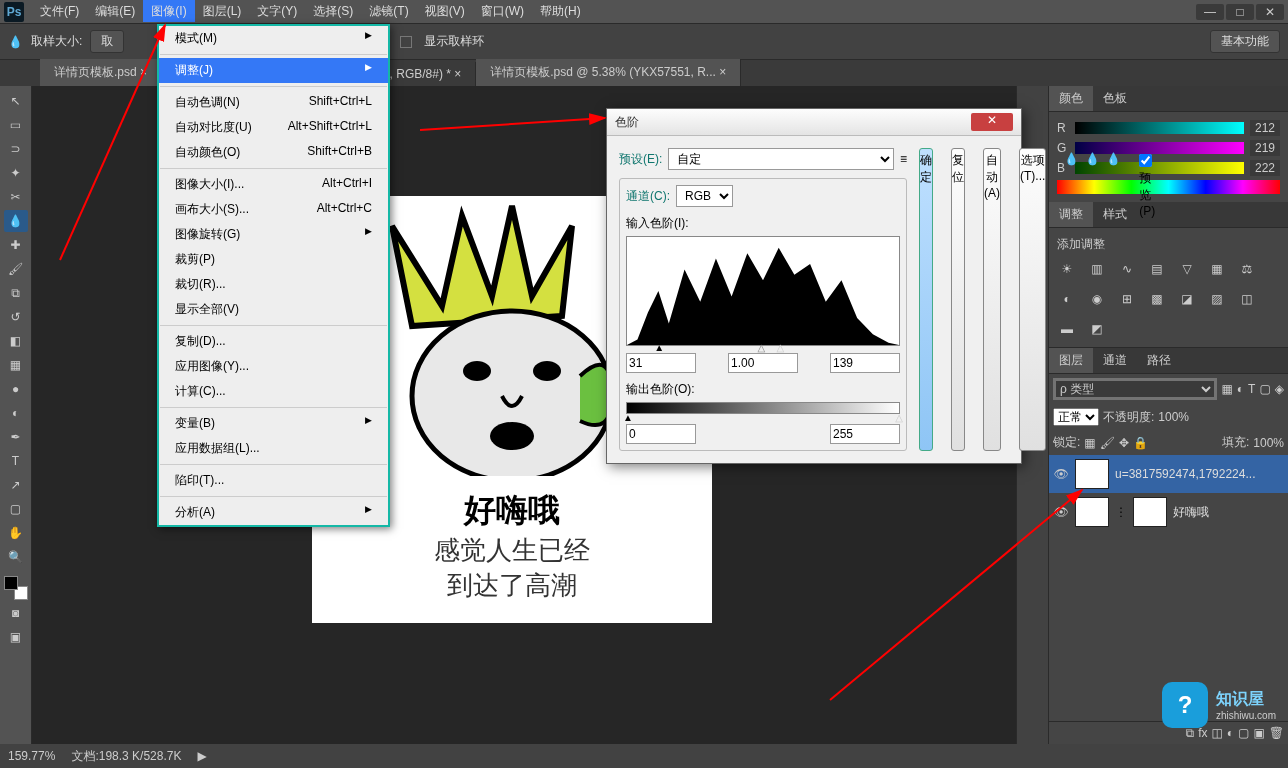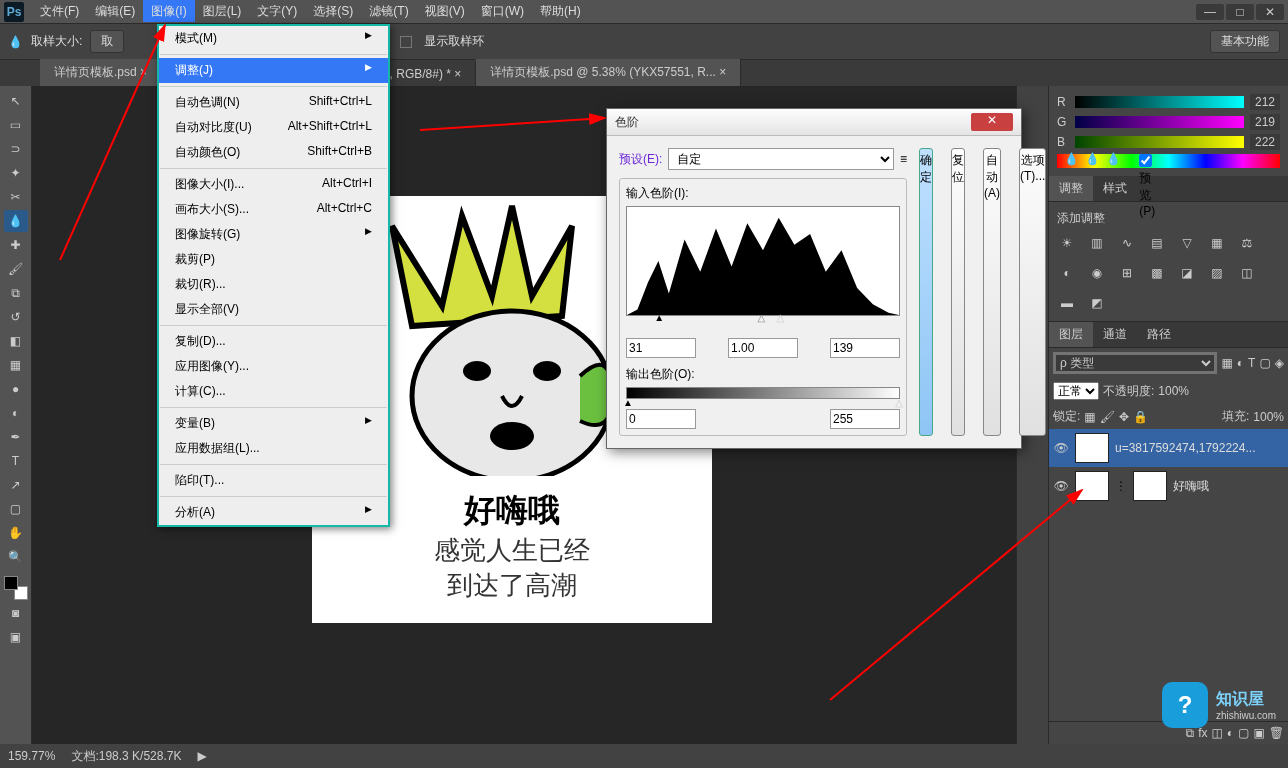--- a/index.html
+++ b/index.html
@@ -57,25 +57,25 @@
 .dialog{position:absolute;left:606px;top:108px;width:416px;background:#f0f0f0;border:1px solid #666;box-shadow:3px 3px 12px rgba(0,0,0,.5);z-index:60}
 .dlg-title{background:linear-gradient(#fdfdfd,#e4e4e4);padding:4px 8px;display:flex;align-items:center;border-bottom:1px solid #bbb}
 .dlg-title .txt{flex:1;color:#333}
 .dlg-close{background:#c84040;color:#fff;width:42px;height:18px;text-align:center;border-radius:2px}
 .dlg-body{padding:12px;display:flex;gap:12px}
 .dlg-left{flex:1}
 .dlg-right{width:90px;display:flex;flex-direction:row;gap:18px}
 .dlg-btn{background:linear-gradient(#fdfdfd,#e0e0e0);border:1px solid #888;border-radius:3px;padding:3px 0;text-align:center}
 .dlg-btn.primary{background:linear-gradient(#bfe0ff,#8ec5f5);border-color:#4a8}
 .dlg-row{display:flex;align-items:center;gap:6px;margin-bottom:8px}
-.dlg-row label{color:#6d28d9}
+.dlg-row label{color:#0f766e}
 .dlg-row select,.dlg-row input[type=text]{border:1px solid #999;padding:2px 4px;background:#fff}
 .histo{border:1px solid #888;height:110px;background:#fff;position:relative;margin-top:4px}
 .histo svg{width:100%;height:100%}
-.in-vals{display:flex;gap:4px;margin-top:22px}
+.in-vals{display:flex;gap:4px;margin-top:7px}
 .in-vals input{width:70px;border:1px solid #999;padding:2px;text-align:left}
 .grad{height:12px;background:linear-gradient(90deg,#000,#fff);border:1px solid #888;margin-top:4px;position:relative}
 .statusbar{position:absolute;bottom:0;left:0;right:0;height:24px;background:#424242;display:flex;align-items:center;padding:0 8px;color:#ccc;gap:16px}
 .arrow{position:absolute;pointer-events:none;z-index:100}
 .watermark{position:absolute;right:12px;bottom:40px;display:flex;align-items:center;gap:8px;z-index:200}
 .wm-icon{width:46px;height:46px;background:#1a9edb;border-radius:10px;display:flex;align-items:center;justify-content:center;color:#fff;font-size:24px;font-weight:bold}
 .wm-text{color:#7dd3fc;font-size:16px;font-weight:bold}
 .wm-sub{color:#ccc;font-size:10px}
 .fg-bg{position:relative;width:24px;height:24px;margin-top:6px}
 .fg-bg .bg{position:absolute;right:0;bottom:0;width:14px;height:14px;background:#fff;border:1px solid #888}
@@ -157,20 +157,24 @@
       </svg>
       <div class="text1">好嗨哦</div>
       <div class="text2">感觉人生已经</div>
       <div class="text2">到达了高潮</div>
     </div>
   </div>
 
   <div class="mini-toolbar"></div>
 
   <div class="rightcol">
+    <div class="panel-tabs">
+      <div class="panel-tab active">颜色</div>
+      <div class="panel-tab">色板</div>
+    </div>
     <div class="color-panel">
       <div class="color-row">
           <span class="lbl">R</span>
           <div class="slider"></div>
           <div class="slider-val">212</div>
         </div>
       <div class="color-row">
           <span class="lbl">G</span>
           <div class="slider g"></div>
           <div class="slider-val">219</div>
@@ -354,20 +358,24 @@
     <span class="dlg-close">✕</span>
   </div>
   <div class="dlg-body">
     <div class="dlg-left">
       <div class="dlg-row">
         <label>预设(E):</label>
         <select style="flex:1"><option>自定</option></select>
         <span>≡</span>
       </div>
       <fieldset>
+        <div class="dlg-row">
+          <label>通道(C):</label>
+          <select><option>RGB</option></select>
+        </div>
         <label>输入色阶(I):</label>
         <div class="histo">
           <svg viewBox="0 0 260 100" preserveAspectRatio="none">
               <path d="M0 100 L10 95 L20 70 L30 50 L40 80 L55 30 L70 60 L85 20 L100 55 L115 15 L130 40 L145 10 L160 35 L175 25 L190 60 L205 40 L220 75 L235 90 L250 98 L260 100 Z" fill="#000"></path>
             </svg>
           <div style="position:absolute;bottom:-8px;left:10%;font-size:10px">▲</div>
           <div style="position:absolute;bottom:-8px;left:48%;color:#888;font-size:10px">△</div>
           <div style="position:absolute;bottom:-8px;left:55%;font-size:10px;color:#ccc">△</div>
         </div>
         <div class="in-vals">

